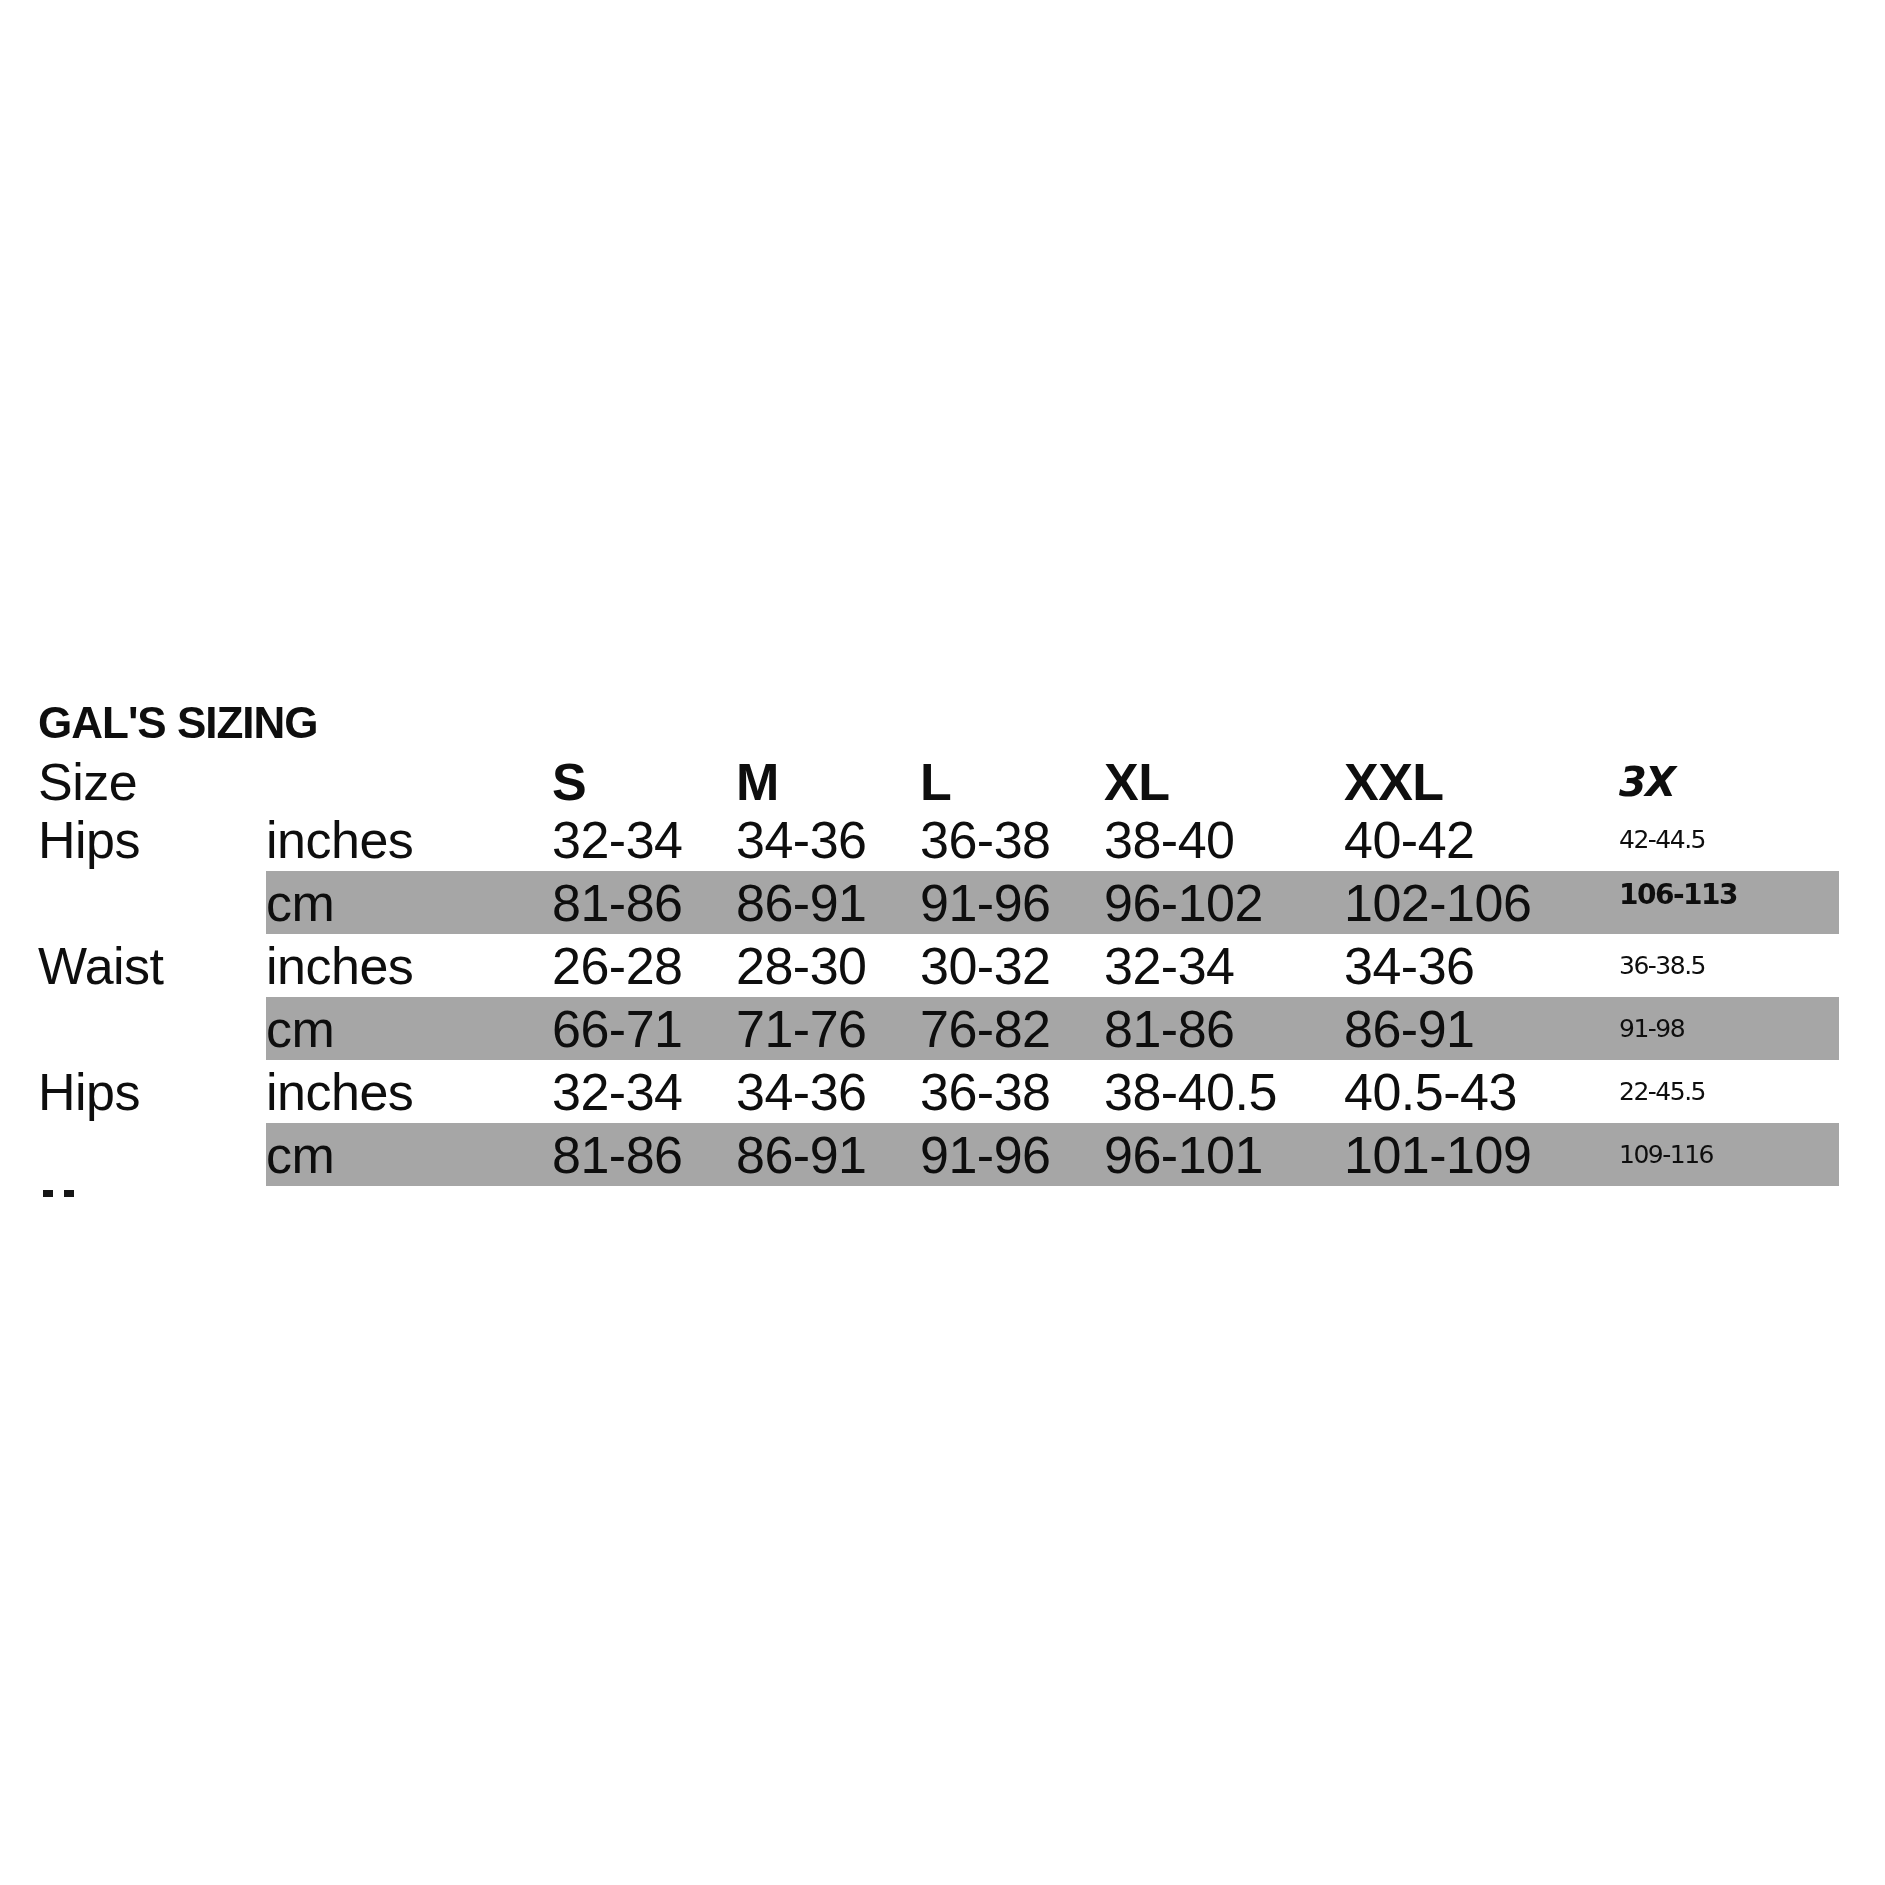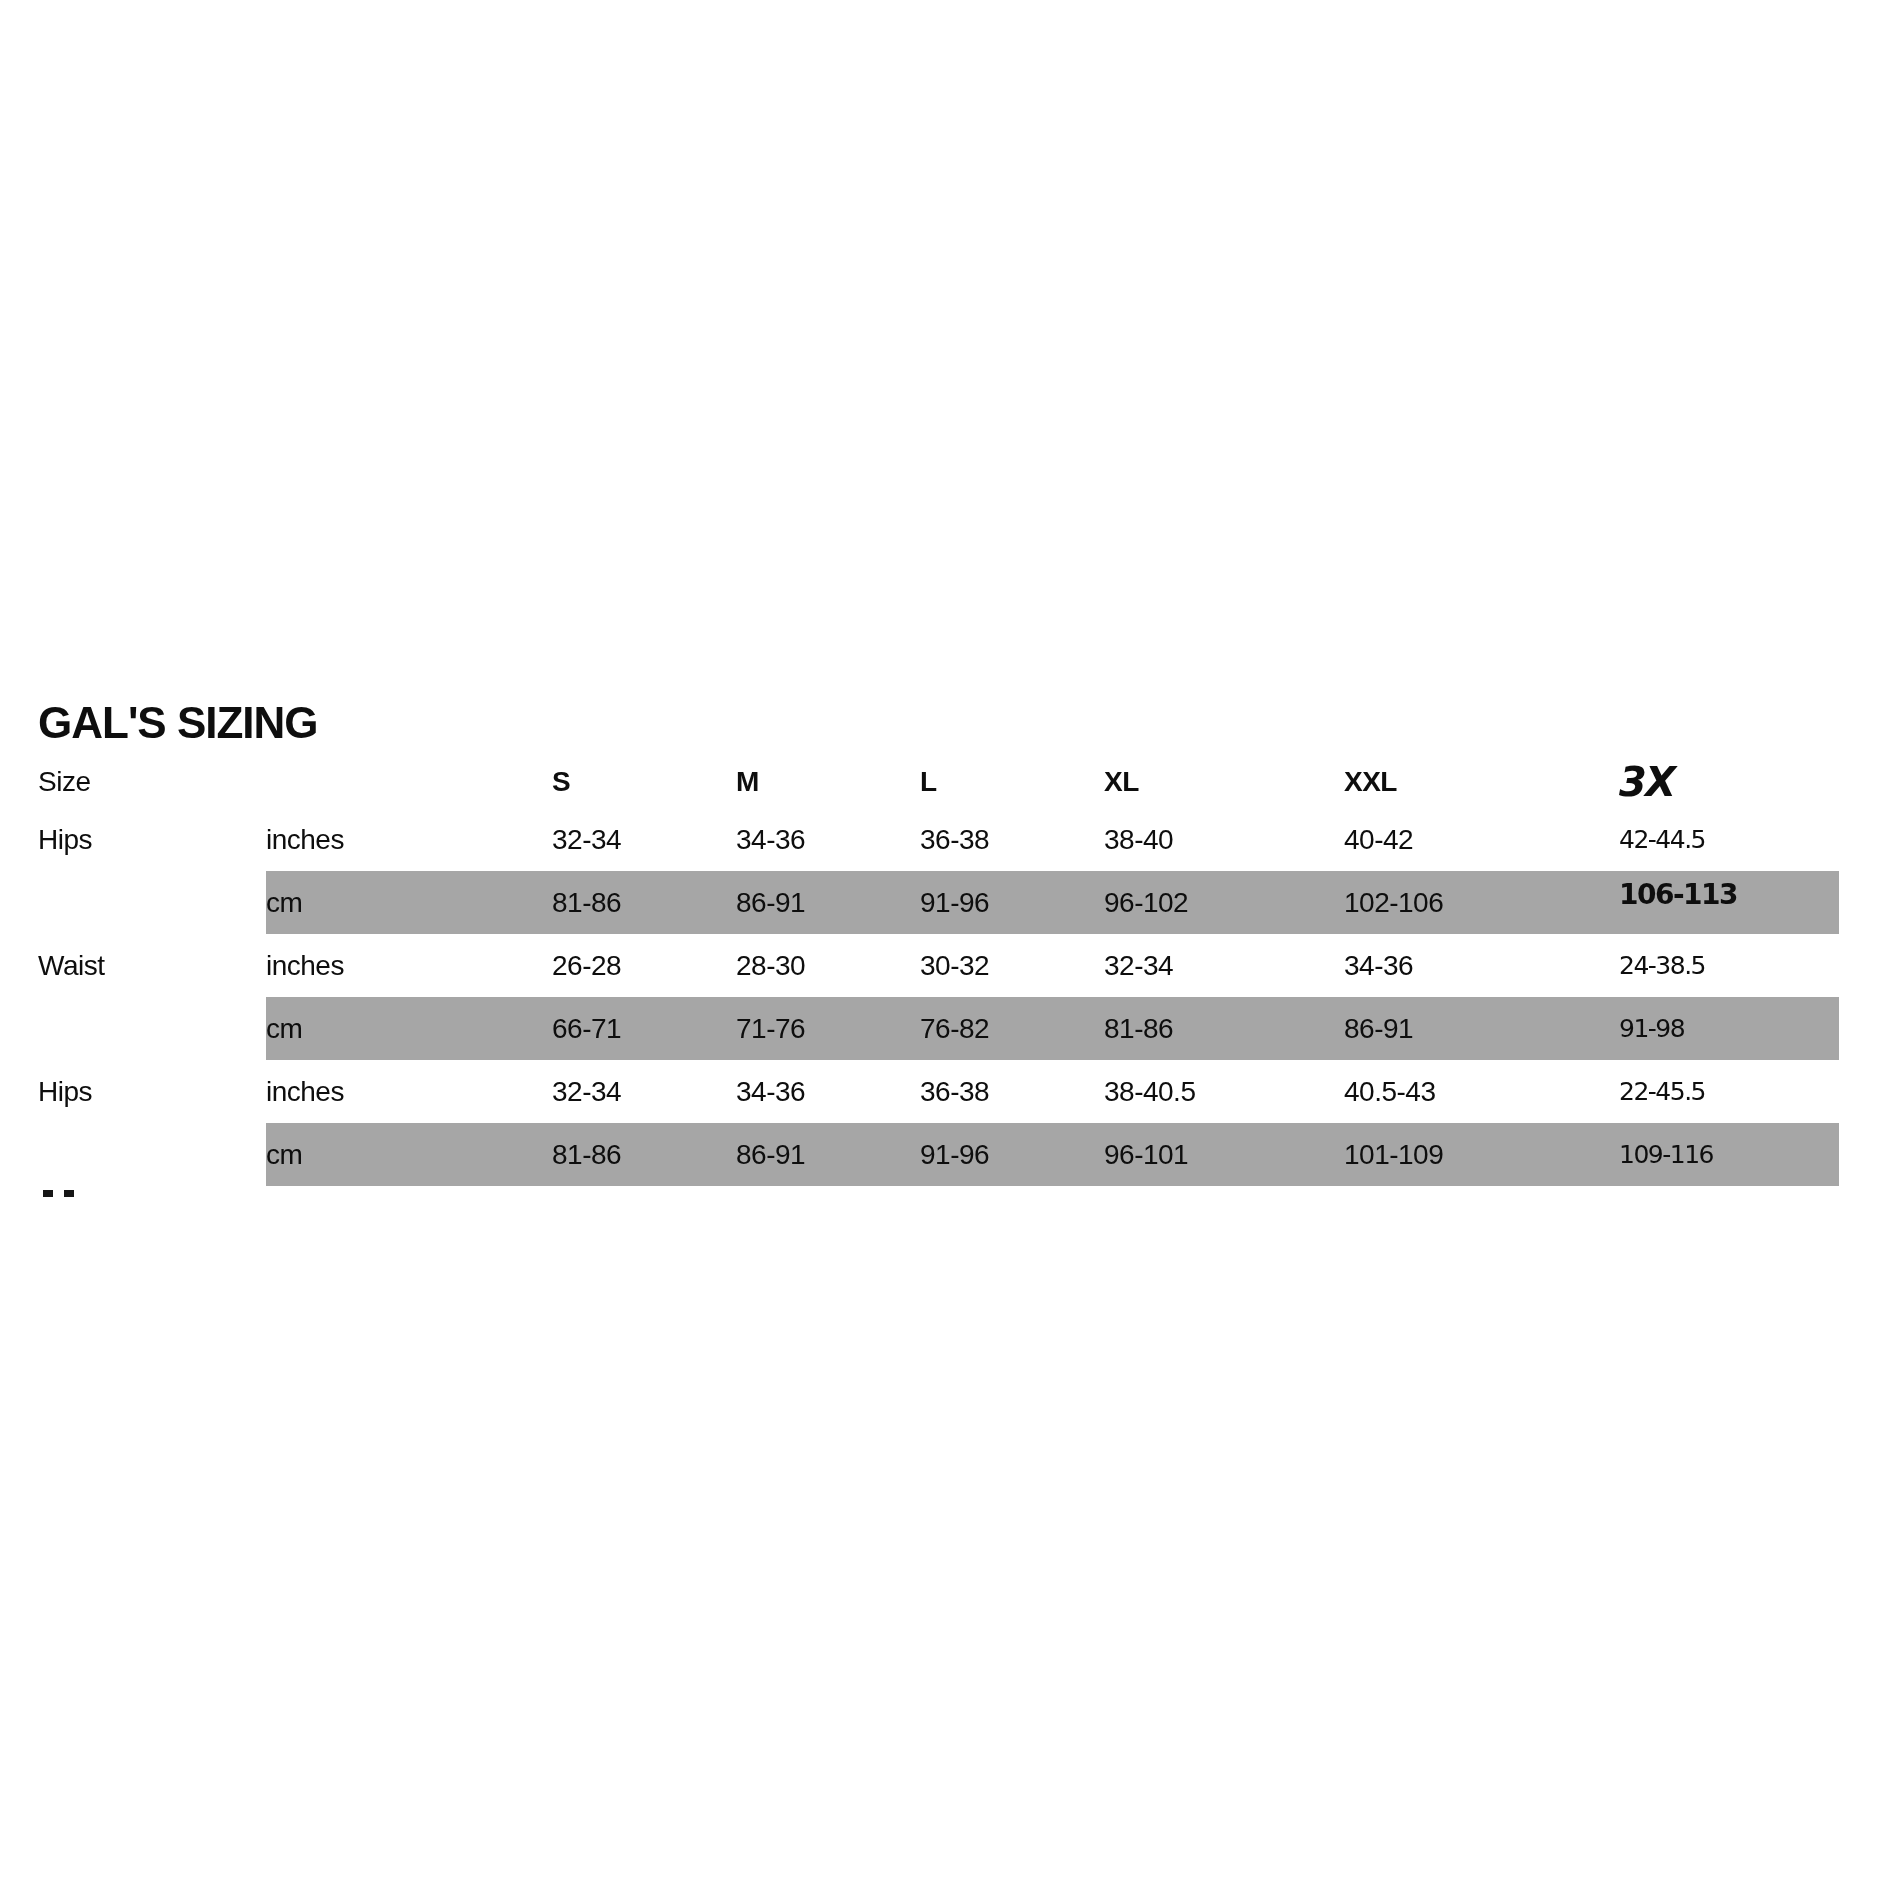--- a/index.html
+++ b/index.html
@@ -35,21 +35,21 @@
     height: 63px;
     align-items: center;
   }
   .row.header {
     height: 52px;
   }
   .row.shaded {
     background: linear-gradient(to right, transparent 228px, #a6a6a6 228px);
   }
   .cell {
-    font-size: 28px;
+    font-size: 52px;
     letter-spacing: -0.5px;
     white-space: nowrap;
     line-height: 1;
   }
   .cell.hd {
     font-weight: 700;
   }
   .cell.col3x {
     font-family: "DejaVu Sans", sans-serif;
     font-size: 25px;
@@ -120,21 +120,21 @@
   </div>
 
   <div class="row">
     <span class="cell">Waist</span>
     <span class="cell">inches</span>
     <span class="cell">26-28</span>
     <span class="cell">28-30</span>
     <span class="cell">30-32</span>
     <span class="cell">32-34</span>
     <span class="cell">34-36</span>
-    <span class="cell col3x">24-38.5</span>
+    <span class="cell col3x">36-38.5</span>
   </div>
 
   <div class="row shaded">
     <span class="cell"></span>
     <span class="cell">cm</span>
     <span class="cell">66-71</span>
     <span class="cell">71-76</span>
     <span class="cell">76-82</span>
     <span class="cell">81-86</span>
     <span class="cell">86-91</span>

